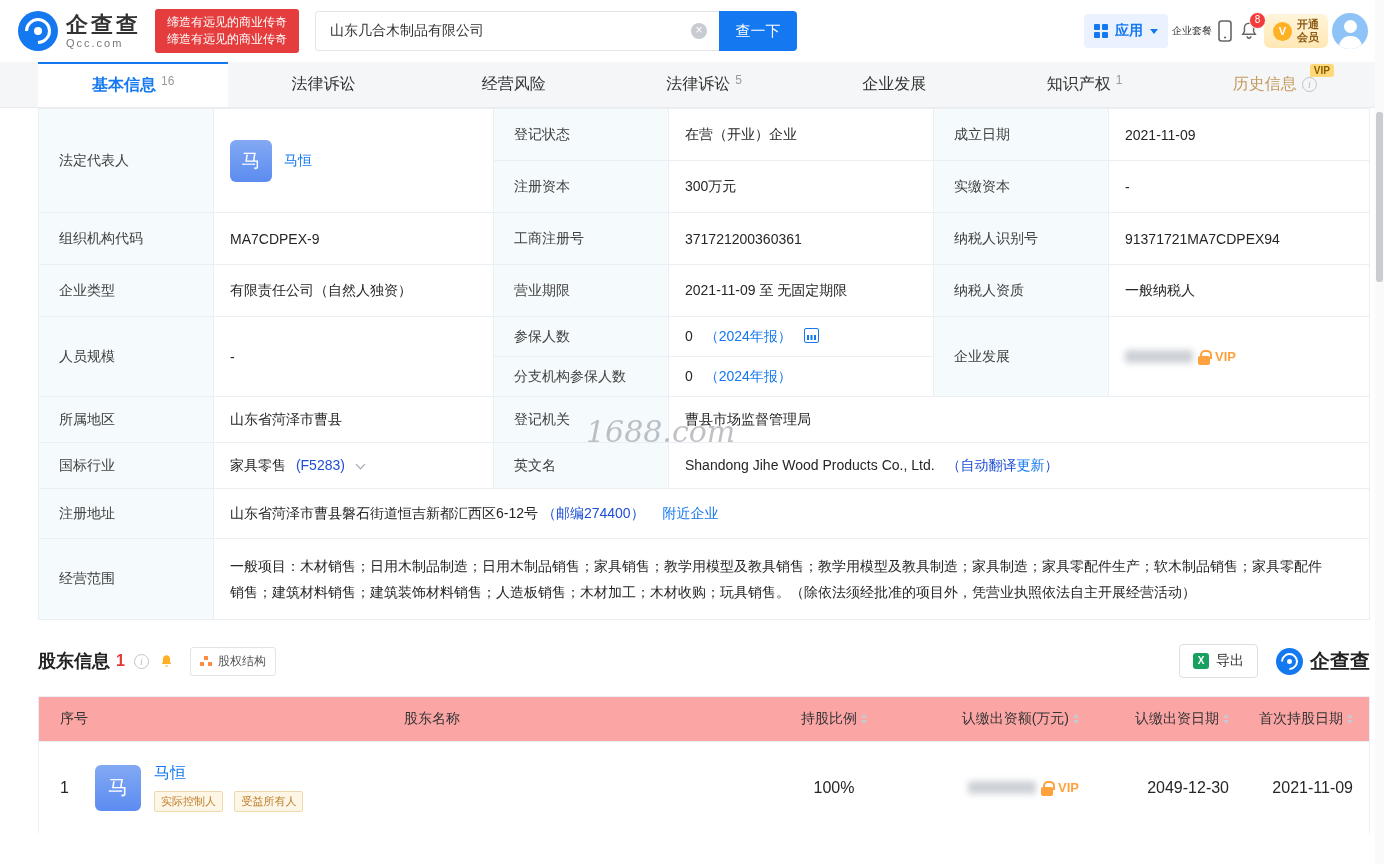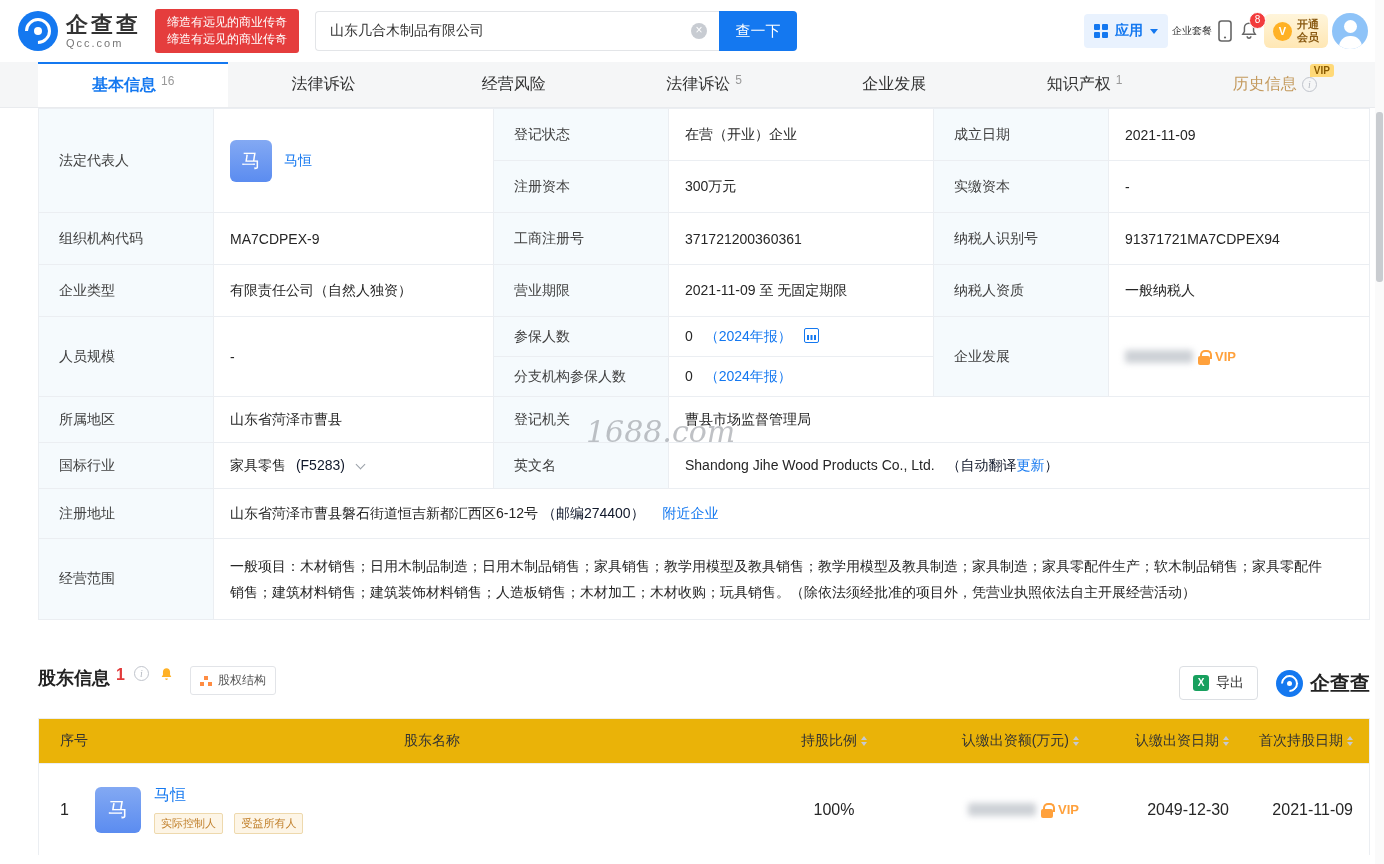--- a/index.html
+++ b/index.html
@@ -2,21 +2,21 @@
 <html><head>
 <meta charset="utf-8">
 <style>
   * { box-sizing: border-box; }
   body {
     margin: 0; width: 1384px; height: 864px; overflow: hidden;
     background: #fff; color: #262626;
     font-family: "Liberation Sans", "DejaVu Sans", sans-serif;
   }
   .lnk { color: #1478f0; cursor: pointer; }
-  .gray { color: #0f172a; }
+  .gray { color: #1d4ed8; }
 
   
   .topbar { display: flex; align-items: center; height: 62px; padding: 0 16px 0 18px; gap: 14px; background: #fff; }
   .logo-wrap { display: flex; align-items: center; gap: 8px; cursor: pointer; }
   .qcc-logo { width: 40px; height: 40px; border-radius: 50%; background: #1478f0; position: relative; flex: 0 0 auto; }
   .qcc-logo::before { content: ''; position: absolute; inset: 7px; border: 3.5px solid #fff; border-left-color: transparent; border-radius: 50%; transform: rotate(-45deg); }
   .qcc-logo::after { content: ''; position: absolute; width: 8px; height: 8px; background: #fff; border-radius: 50%; left: 16px; top: 16px; }
   .qcc-logo.small { width: 27px; height: 27px; }
   .qcc-logo.small::before { inset: 5px; border-width: 2.5px; }
   .qcc-logo.small::after { width: 5px; height: 5px; left: 11px; top: 11px; }
@@ -67,34 +67,34 @@
   .vip-lock-cell { display: flex; align-items: center; gap: 5px; }
   .blur-block { width: 68px; height: 13px; background: #cdd1d6; filter: blur(3px); border-radius: 2px; }
   .lock { position: relative; width: 12px; height: 16px; display: inline-block; cursor: pointer; }
   .lock::before { content: ''; position: absolute; top: 1px; left: 2px; width: 8px; height: 7px; border: 2px solid #ffa13c; border-bottom: none; border-radius: 5px 5px 0 0; }
   .lock::after { content: ''; position: absolute; bottom: 0; left: 0; width: 12px; height: 9px; background: #ffa13c; border-radius: 2px; }
   .vip-tag { color: #ffa13c; font-weight: bold; font-size: 13px; }
   .scope-val { line-height: 26px; padding: 14px 44px 14px 16px !important; }
   .watermark { position: absolute; left: 586px; top: 306px; font-family: "DejaVu Serif", "Liberation Serif", serif; font-style: italic; font-size: 30px; color: #8c9096; opacity: .55; pointer-events: none; }
 
   
-  .sh-head { display: flex; align-items: flex-start; margin-top: 46px; gap: 9px; }
+  .sh-head { display: flex; align-items: center; margin-top: 24px; gap: 9px; }
   .sh-title { font-size: 18px; font-weight: bold; color: #222; }
   .sh-count { color: #e23a3a; font-weight: bold; font-size: 16px; margin-left: -3px; }
   .equity-btn { display: flex; align-items: center; gap: 6px; border: 1px solid #e2e4e8; border-radius: 3px; padding: 5px 9px; font-size: 12px; color: #555; background: #fff; cursor: pointer; margin-left: 6px; }
   .org-icon { display: flex; flex-direction: column; align-items: center; gap: 2px; }
   .org-icon .r { display: flex; gap: 4px; }
   .org-icon .sq { width: 4px; height: 4px; background: #ff8c42; }
   .sh-right { margin-left: auto; display: flex; align-items: center; gap: 18px; }
   .export-btn { display: flex; align-items: center; gap: 7px; border: 1px solid #dcdfe3; border-radius: 4px; padding: 7px 13px; font-size: 14px; color: #333; background: #fff; cursor: pointer; }
   .excel-icon { width: 16px; height: 16px; background: #18a05e; border-radius: 3px; color: #fff; font-size: 10px; font-weight: bold; line-height: 16px; text-align: center; }
   .sh-logo { display: flex; align-items: center; gap: 7px; font-size: 20px; font-weight: bold; color: #222; cursor: pointer; }
   .sh-table { margin-top: 18px; border: 1px solid #ebeef2; border-bottom: none; }
   .sh-row { display: flex; align-items: center; }
-  .sh-header { background: #eab308; height: 44px; font-size: 14px; color: #333; }
+  .sh-header { background: #fca5a5; height: 44px; font-size: 14px; color: #333; }
   .sh-data { height: 92px; border-top: 1px solid #ebeef2; background: #fff; }
   .c-no { width: 56px; padding-left: 21px; }
   .c-name { flex: 1; }
   .sh-header .c-name { text-align: center; }
   .c-ratio { width: 130px; text-align: center; }
   .c-amount { width: 180px; text-align: right; }
   .c-date1 { width: 150px; text-align: right; }
   .c-date2 { width: 140px; text-align: right; padding-right: 16px; }
   .hcell { display: inline-flex; align-items: center; cursor: pointer; }
   .sort { display: inline-flex; flex-direction: column; gap: 2px; margin-left: 4px; }

